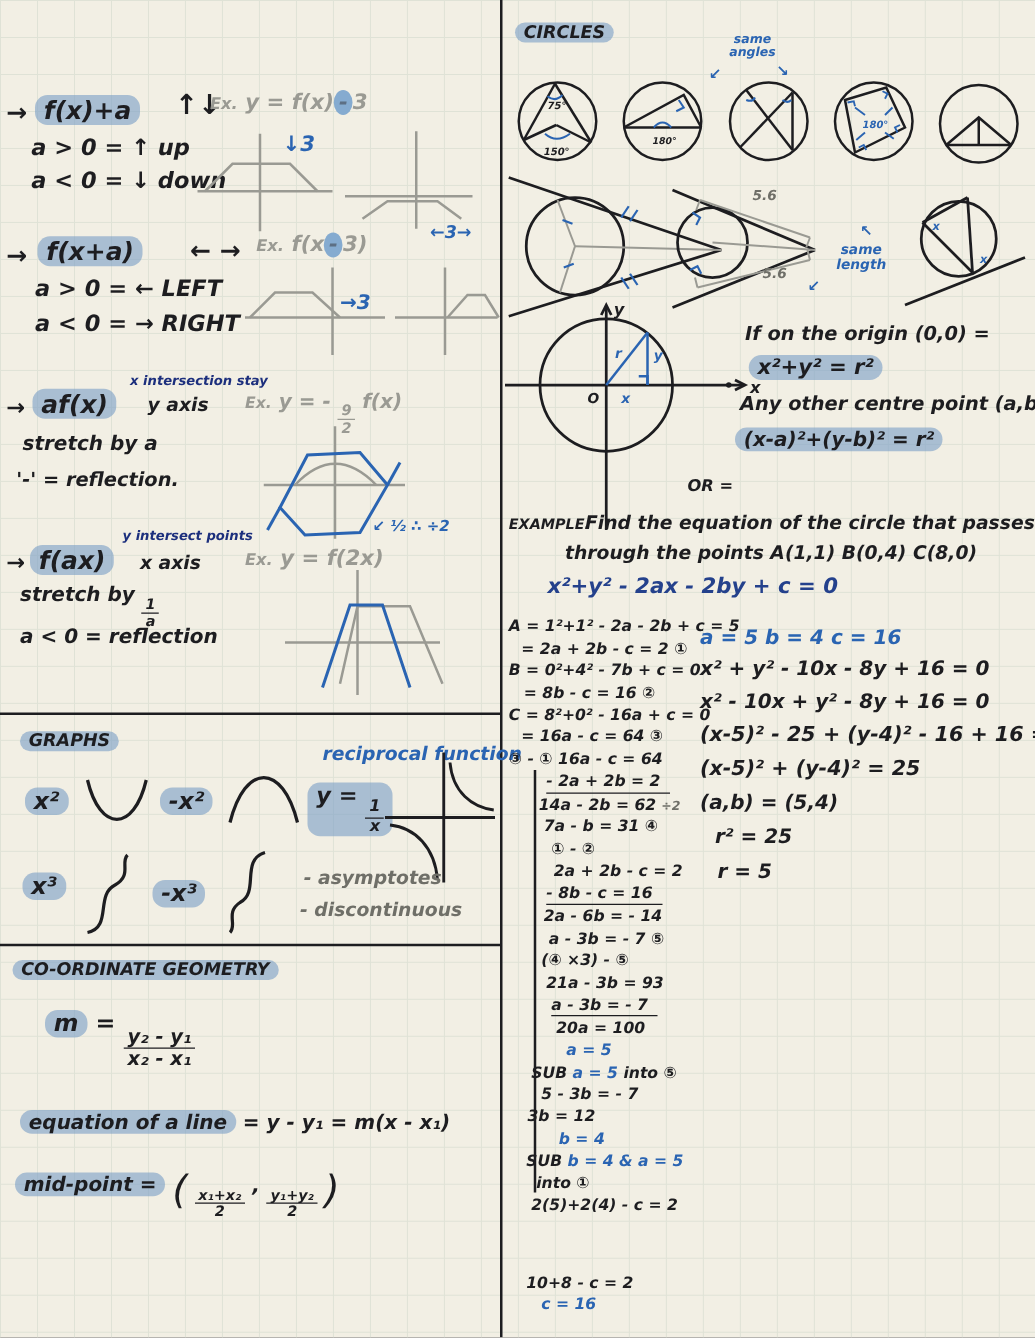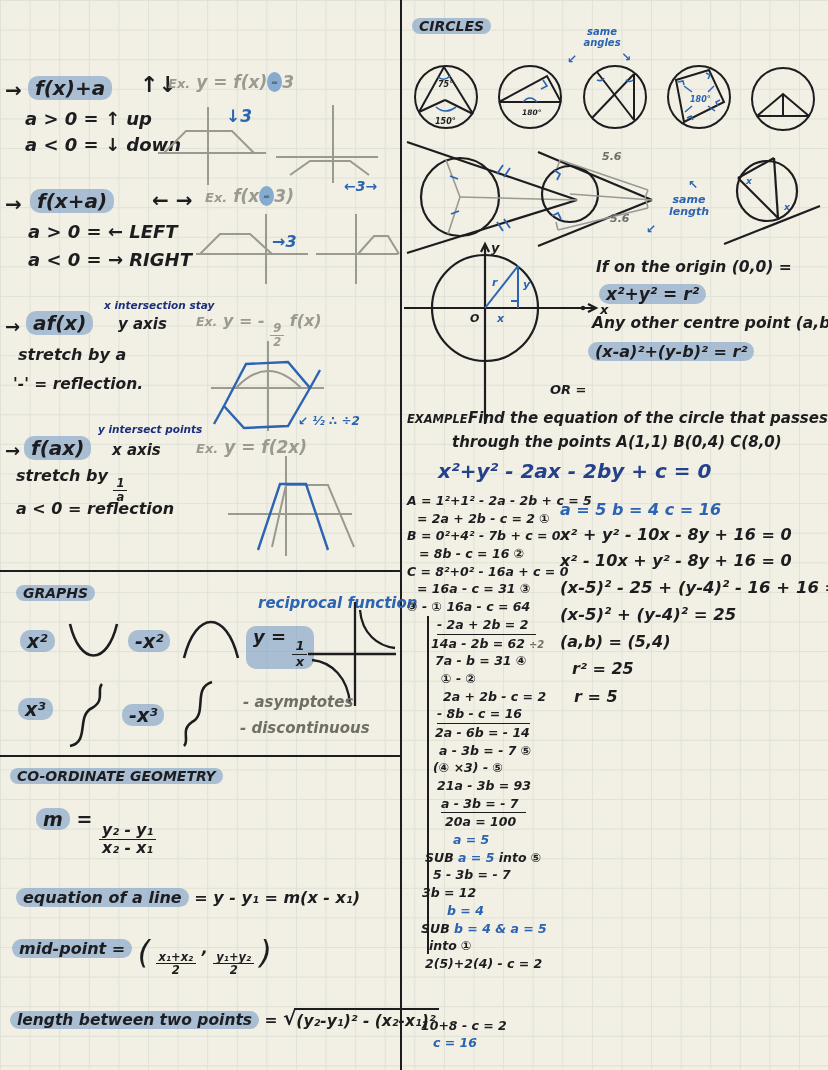--- a/index.html
+++ b/index.html
@@ -200,28 +200,20 @@
         <span class="fn">x₁+x₂</span>
         <span class="fd">2</span>
       </span>
     <span>,</span>
     <span class="frac">
         <span class="fn">y₁+y₂</span>
         <span class="fd">2</span>
       </span>
     <span class="bigp">)</span>
   </div>
-  <div class="abs" style="left:10px;top:1008px;font-size:15.5px;">
-    <span class="hl">length between two points</span>
-    <span>=</span>
-    <span class="sqrt">
-        <span class="rsym">√</span>
-        <span class="rbody">(y₂-y₁)² - (x₂-x₁)²</span>
-      </span>
-  </div>
 
   <div class="abs" style="left:412px;top:18px;font-size:14px;"><span class="hl">CIRCLES</span></div>
 
   <div class="abs blue center" style="left:574px;top:26px;font-size:10px;width:56px;white-space:normal;"><span>same angles</span></div>
   <div class="abs blue" style="left:567px;top:52px;font-size:12px;"><span>↙</span></div>
   <div class="abs blue" style="left:621px;top:50px;font-size:12px;"><span>↘</span></div>
 
   <svg class="abs" style="left:411px;top:62px;" width="70" height="70">
     <g stroke="#1d1d20" stroke-width="2" fill="none">
       <circle cx="35" cy="35" r="31"></circle>
@@ -368,30 +360,30 @@
 
   <div class="abs" style="left:596px;top:258px;font-size:15.5px;"><span>If on the origin (0,0) =</span></div>
   <div class="abs" style="left:599px;top:284px;font-size:17px;"><span class="hl">x²+y² = r²</span></div>
   <div class="abs" style="left:592px;top:314px;font-size:15.5px;"><span>Any other centre point (a,b) =</span></div>
   <div class="abs" style="left:588px;top:342px;font-size:16px;"><span class="hl">(x-a)²+(y-b)² = r²</span></div>
   <div class="abs" style="left:550px;top:382px;font-size:13px;"><span>OR =</span></div>
 
   <div class="abs" style="left:407px;top:412px;font-size:11.5px;"><span>EXAMPLE.</span></div>
   <div class="abs" style="left:468px;top:409px;font-size:15px;"><span>Find the equation of the circle that passes</span></div>
   <div class="abs" style="left:452px;top:433px;font-size:15px;"><span>through the points A(1,1) B(0,4) C(8,0)</span></div>
-  <div class="abs dblue" style="left:438px;top:459px;font-size:20px;"><span>x²+y² - 2ax - 2by + c = 0</span></div>
+  <div class="abs dblue" style="left:438px;top:459px;font-size:17px;"><span>x²+y² - 2ax - 2by + c = 0</span></div>
 
   <div class="abs divider" style="left:427px;top:616px;width:1.5px;height:338px;"></div>
   <div class="abs" style="left:407px;top:492px;">
     <div class="wl">A = 1²+1² - 2a - 2b + c = 5</div>
     <div class="wl" style="margin-left:10px;">= 2a + 2b - c = 2  ①</div>
     <div class="wl">B = 0²+4² - 7b + c = 0</div>
     <div class="wl" style="margin-left:12px;">= 8b - c = 16  ②</div>
     <div class="wl">C = 8²+0² - 16a + c = 0</div>
-    <div class="wl" style="margin-left:10px;">= 16a - c = 31  ③</div>
+    <div class="wl" style="margin-left:10px;">= 16a - c = 64  ③</div>
     <div class="wl">③ - ①   16a - c = 64</div>
     <div class="wl ul" style="margin-left:30px;">-  2a + 2b = 2</div>
     <div class="wl" style="margin-left:24px;"><span>14a - 2b = 62</span><span class="wnote">÷2</span></div>
     <div class="wl" style="margin-left:28px;">7a - b = 31  ④</div>
     <div class="wl" style="margin-left:34px;">① - ②</div>
     <div class="wl" style="margin-left:36px;">2a + 2b - c = 2</div>
     <div class="wl ul" style="margin-left:30px;">-    8b - c = 16</div>
     <div class="wl" style="margin-left:28px;">2a - 6b = - 14</div>
     <div class="wl" style="margin-left:32px;">a - 3b = - 7  ⑤</div>
     <div class="wl" style="margin-left:26px;">(④ ×3) - ⑤</div>

